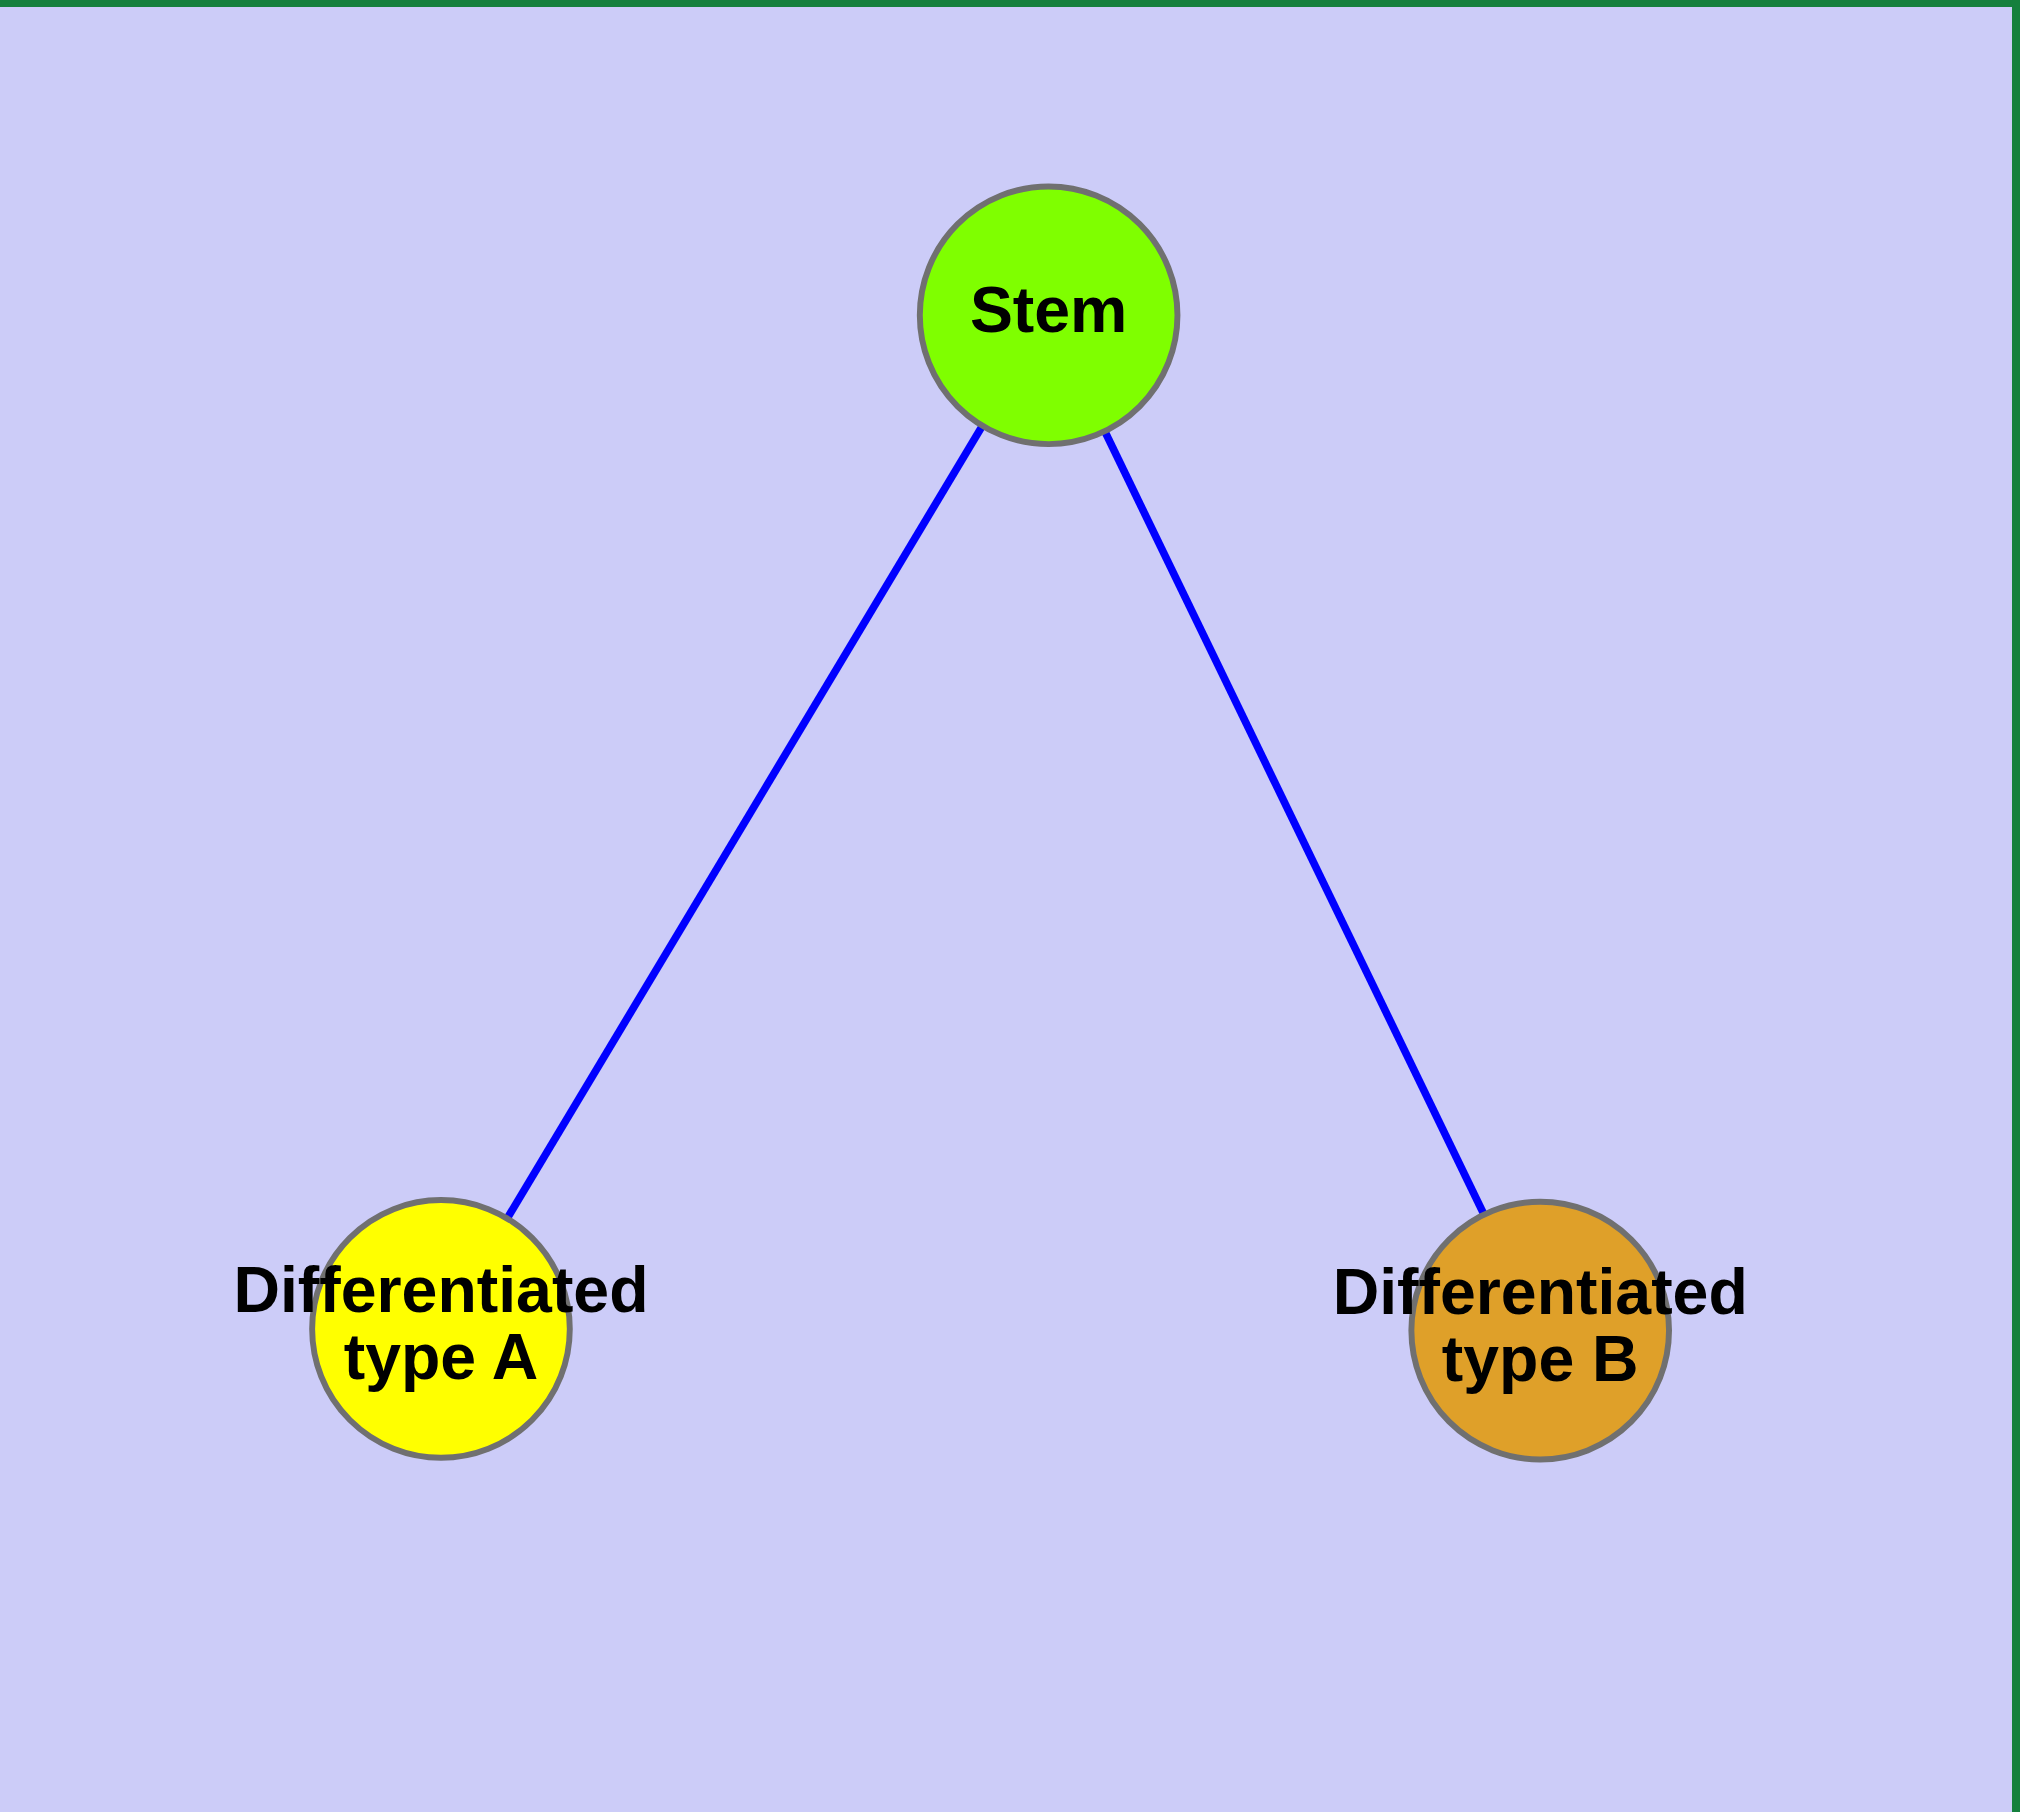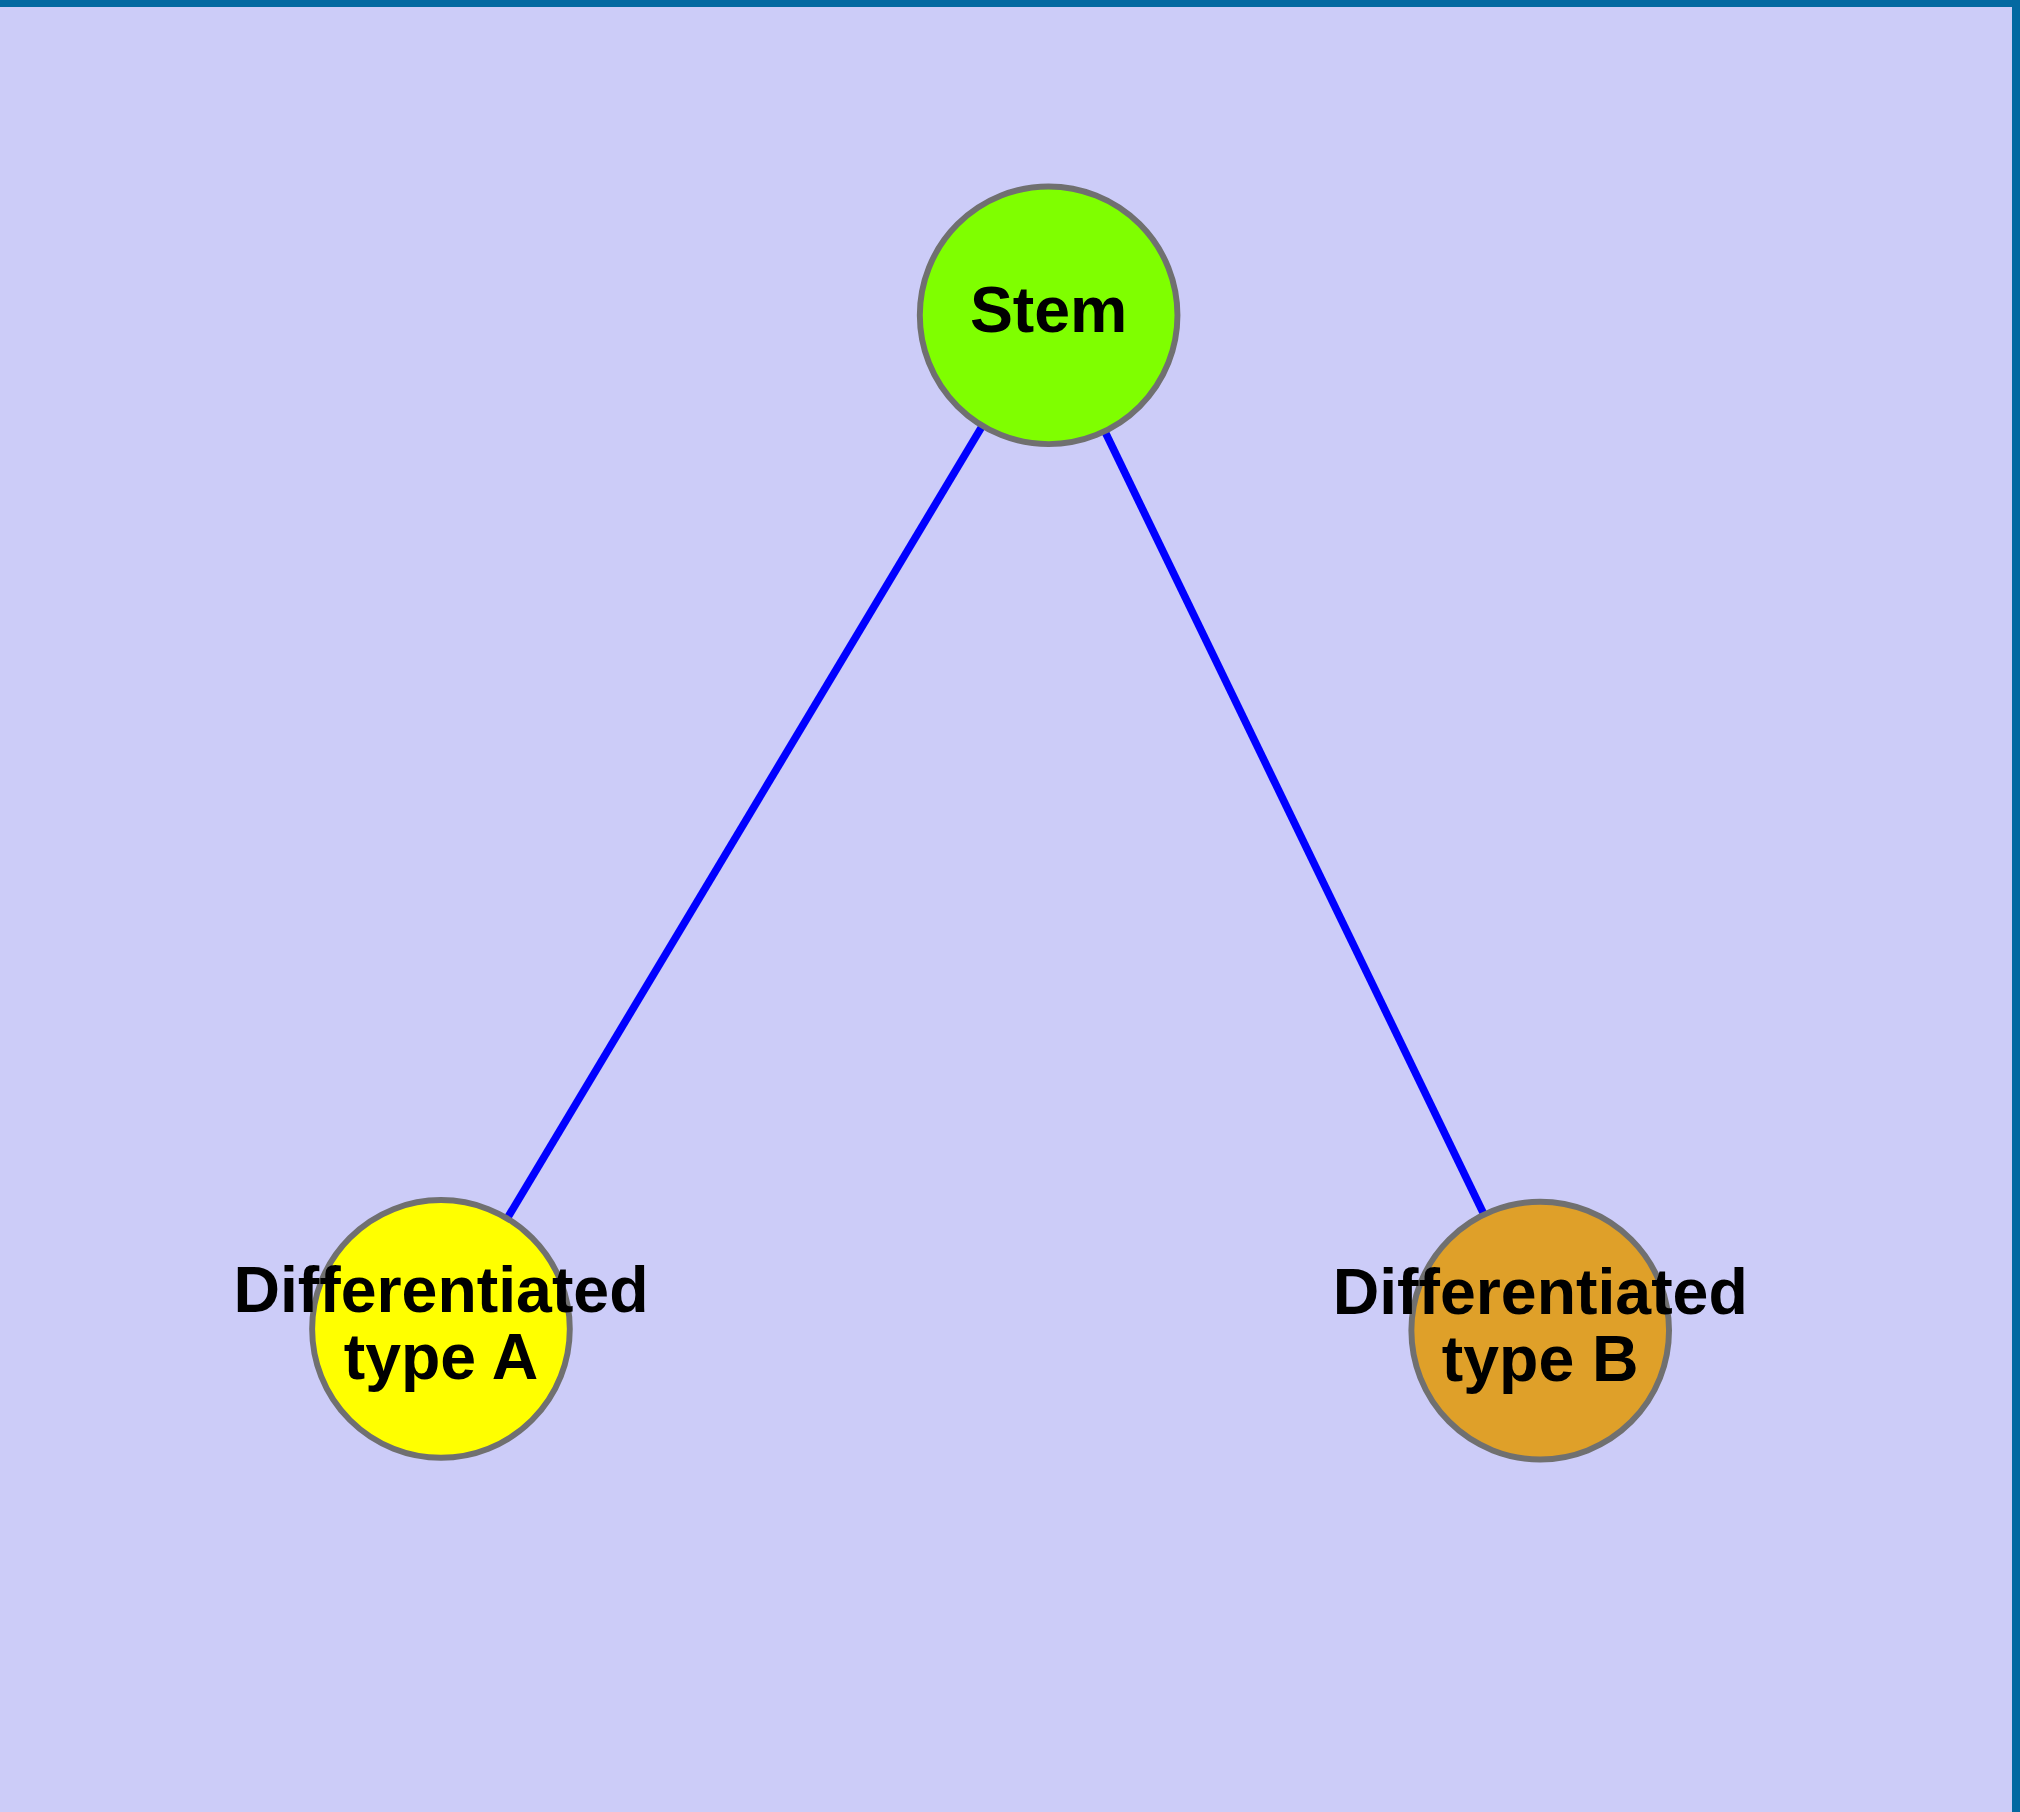--- a/index.html
+++ b/index.html
@@ -4,21 +4,21 @@
 <style>
   html, body {
     margin: 0;
     padding: 0;
     background: #ffffff;
   }
   #stage {
     position: relative;
     width: 2021px;
     height: 1812px;
-    background: #0369a1;
+    background: #15803d;
     overflow: hidden;
     font-family: "Liberation Sans", sans-serif;
   }
   #canvas {
     position: absolute;
     left: 0;
     top: 6.8px;
     width: 2012px;
     height: 1805px;
     background: #ccccf8;

